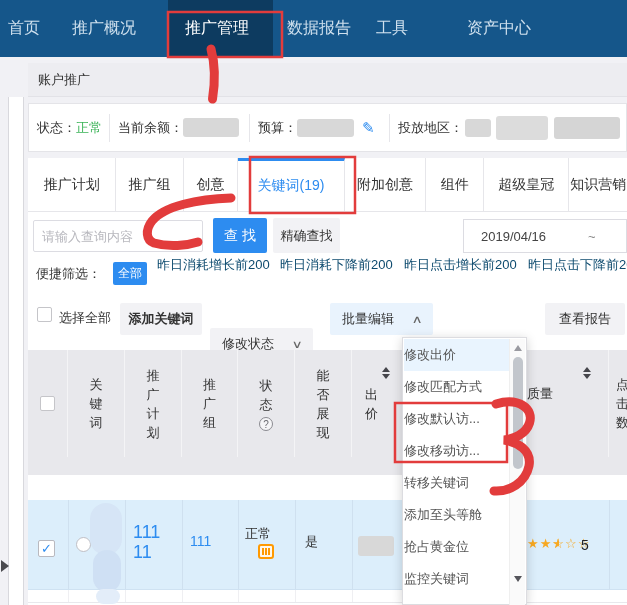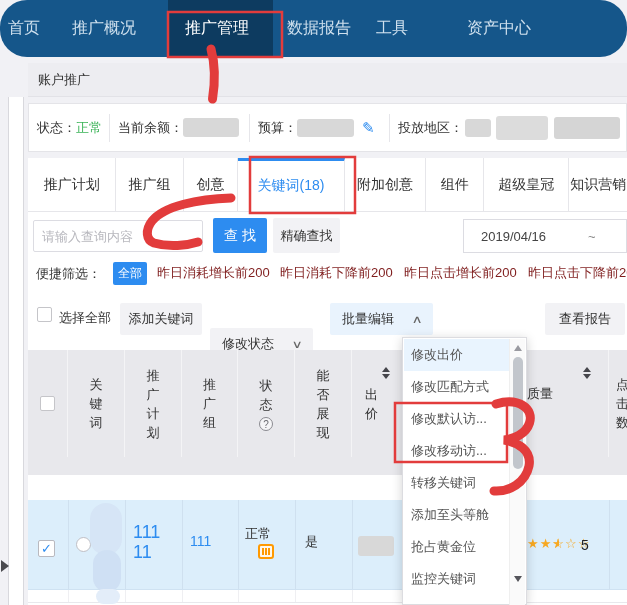--- a/index.html
+++ b/index.html
@@ -1,21 +1,21 @@
 <!DOCTYPE html>
 <html><head>
 <meta charset="utf-8">
 <style>
   html,body{margin:0;padding:0;}
   body{font-family:"Liberation Sans","DejaVu Sans",sans-serif;}
   #screen{position:relative;width:627px;height:605px;overflow:hidden;background:#f1f1f5;font-size:13px;color:#333;}
   .abs{position:absolute;}
 
   
-  .topnav{left:0;top:0;width:627px;height:57px;background:#15568a;border-radius:27px;}
+  .topnav{left:0;top:0;width:627px;height:57px;background:#15568a;}
   .nav-item{top:0;height:57px;display:flex;align-items:center;font-size:16px;color:#cfe0ee;cursor:pointer;}
   .nav-active-block{left:168px;top:0;width:105px;height:57px;background:#0d3b60;}
   .nav-item.active{color:#fff;}
 
   
   .account-bar{left:28px;top:63px;width:599px;height:34px;background:#ededf1;border-bottom:1px solid #e2e2e7;display:flex;align-items:center;padding-left:10px;box-sizing:border-box;color:#333;}
 
   
   .left-strip{left:8px;top:97px;width:14px;height:508px;background:#fff;border-left:1px solid #d8d8dd;border-right:1px solid #d8d8dd;}
   .expand-arrow{left:1px;top:560px;width:0;height:0;border-left:8px solid #4a4a4f;border-top:6px solid transparent;border-bottom:6px solid transparent;}
@@ -45,28 +45,28 @@
   .btn-gray{background:#f2f2f5;color:#333;}
   .find-btn{left:213px;top:218px;width:54px;height:35px;font-size:14px;}
   .exact-btn{left:273px;top:218px;width:67px;height:35px;}
   .date-box{left:463px;top:219px;width:164px;height:34px;border:1px solid #dcdce2;box-sizing:border-box;display:flex;align-items:center;color:#444;}
   .date-val{margin-left:17px;}
   .date-sep{margin-left:42px;color:#888;}
 
   
   .qf-label{left:36px;top:265px;color:#333;}
   .qf-all{left:113px;top:262px;width:34px;height:23px;font-size:12px;}
-  .qf-link{top:264px;color:#7f1d1d;cursor:pointer;white-space:nowrap;}
+  .qf-link{top:256px;color:#0c4a6e;cursor:pointer;white-space:nowrap;}
 
   
   .cb{width:15px;height:15px;background:#fff;border:1px solid #c5c5c9;border-radius:2px;box-sizing:border-box;cursor:pointer;}
   .toolbar-cb{left:37px;top:307px;}
   .toolbar-label{left:59px;top:309px;color:#333;}
   .tb-btn{top:303px;height:32px;}
-  .tb-add{left:120px;width:82px;}
+  .tb-add{left:120px;width:82px;font-weight:bold;}
   .tb-status{left:210px;width:103px;justify-content:space-between;padding:0 12px;margin-top:25px;}
   .tb-batch{left:330px;width:103px;justify-content:space-between;padding:0 12px;background:#e9f3fd;color:#333;}
   .tb-report{left:545px;width:80px;}
   .caret{color:#666;font-size:11px;transform:scaleX(1.4);}
 
   
   .thead{left:28px;top:350px;width:599px;height:125px;background:#e8e8ec;}
   .th{position:absolute;top:0;height:107px;border-right:1px solid #f4f4f6;box-sizing:border-box;display:flex;align-items:center;justify-content:center;}
   .vtext{width:15px;word-break:break-all;line-height:19px;font-size:13px;text-align:center;color:#333;}
   .help-icon{display:inline-block;width:14px;height:14px;border:1px solid #8a8a90;border-radius:50%;font-size:10px;line-height:14px;text-align:center;color:#6a6a70;box-sizing:border-box;background:#f5f5f7;}
@@ -89,21 +89,21 @@
   .status-icon{position:absolute;width:16px;height:15px;border:2px solid #f90;border-radius:3px;box-sizing:border-box;display:flex;align-items:center;justify-content:center;gap:1px;background:#fff7ea;}
   .status-icon i{display:block;width:2px;height:7px;background:#f90;}
   .stars{position:absolute;left:527px;top:536px;display:flex;gap:1px;font-size:13px;color:#f7a821;}
   .star-half{position:relative;display:inline-block;}
   .star-half .base{color:#f7a821;}
   .star-half .fill{position:absolute;left:0;top:0;width:55%;overflow:hidden;color:#f7a821;}
   .quality-val{position:absolute;left:581px;top:537px;color:#222;font-size:14px;}
 
   
   .dropdown{left:402px;top:337px;width:125px;height:268px;background:#fff;border:1px solid #dcdce0;box-shadow:0 2px 10px rgba(0,0,0,.18);box-sizing:border-box;z-index:50;}
-  .dd-item{position:absolute;left:1px;width:106px;height:32px;display:flex;align-items:center;padding-left:7px;box-sizing:border-box;color:#555;font-size:13px;cursor:pointer;white-space:nowrap;overflow:hidden;}
+  .dd-item{position:absolute;left:1px;width:106px;height:32px;display:flex;align-items:center;box-sizing:border-box;color:#555;font-size:13px;cursor:pointer;white-space:nowrap;overflow:hidden;}
   .dd-item.hover{background:#e9f4fe;}
   .dd-scroll{position:absolute;right:1px;top:1px;width:16px;height:266px;background:#fafafa;border-left:1px solid #efefef;box-sizing:border-box;}
   .dd-up{position:absolute;left:4px;top:6px;width:0;height:0;border-left:4px solid transparent;border-right:4px solid transparent;border-bottom:6px solid #9a9aa0;}
   .dd-down{position:absolute;left:4px;top:237px;width:0;height:0;border-left:4px solid transparent;border-right:4px solid transparent;border-top:6px solid #55555b;}
   .dd-thumb{position:absolute;left:3px;top:18px;width:10px;height:112px;background:#c2c6cc;border-radius:5px;cursor:pointer;}
 
   .annot{left:0;top:0;width:627px;height:605px;z-index:100;pointer-events:none;}
 </style>
 </head>
 <body>
@@ -148,21 +148,21 @@
       <span class="blob" style="width:66px;height:22px;margin-left:6px;background:#d5d5d5;"></span>
     </div>
   </div>
 
   <div class="abs main-panel"></div>
 
   <div class="abs tabs-row">
     <div class="tab" style="width:92px">推广计划</div>
     <div class="tab" style="width:70px">推广组</div>
     <div class="tab" style="width:57px">创意</div>
-    <div class="tab active" style="width:111px">关键词(18)</div>
+    <div class="tab active" style="width:111px">关键词(19)</div>
     <div class="tab" style="width:85px">附加创意</div>
     <div class="tab" style="width:60px">组件</div>
     <div class="tab" style="width:89px">超级皇冠</div>
     <div class="tab" style="width:60px;border-right:none;">知识营销</div>
   </div>
 
   <input class="abs search-input" placeholder="请输入查询内容" style="">
   <div class="abs btn btn-blue find-btn">查 找</div>
   <div class="abs btn btn-gray exact-btn">精确查找</div>
   <div class="abs date-box">

